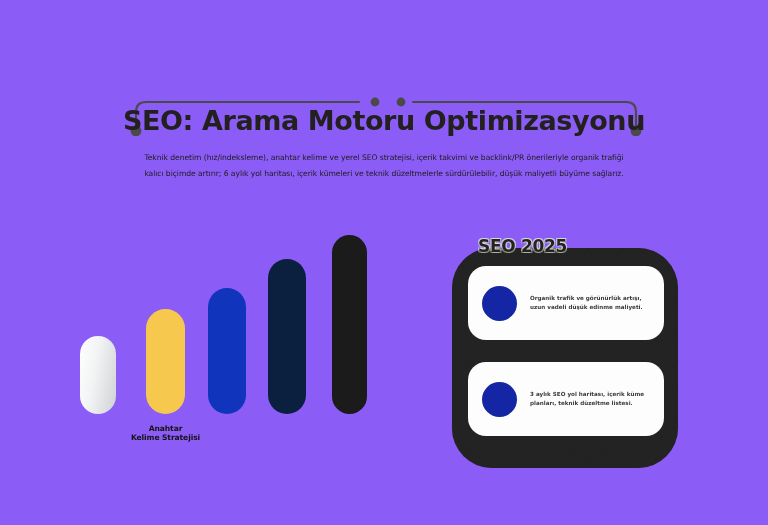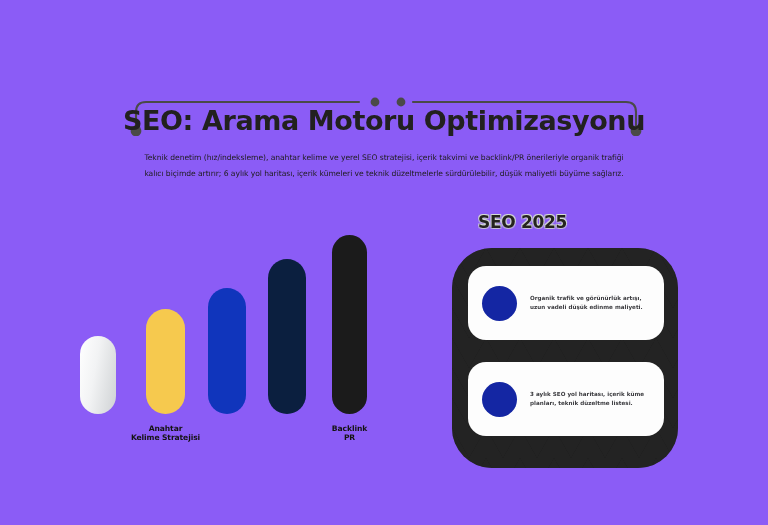--- a/index.html
+++ b/index.html
@@ -104,21 +104,21 @@
   }
   .panel-pattern {
     position: absolute;
     inset: 0;
     pointer-events: none;
     opacity: 0.55;
   }
   .panel-title {
     position: absolute;
     left: 478px;
-    top: 212px;
+    top: 236px;
     font-size: 17px;
     font-weight: 700;
     color: #24231f;
     letter-spacing: -0.3px;
     text-shadow:
       -1px -1px 0 rgba(216,224,210,.85),
        1px -1px 0 rgba(216,224,210,.85),
       -1px  1px 0 rgba(216,224,210,.5),
        1px  1px 0 rgba(216,224,210,.5);
     z-index: 6;
@@ -203,24 +203,20 @@
   <div class="bars" id="bars">
       <div class="bar" style="left: 80px; width: 36px; height: 78px; bottom: 46px; background: linear-gradient(100deg, rgb(255, 255, 255) 0%, rgb(242, 243, 244) 42%, rgb(207, 210, 212) 100%);"></div>
       <div class="bar" style="left: 146px; width: 39px; height: 105px; bottom: 46px; background: rgb(246, 201, 78);"></div>
       <div class="bar-label" style="left: 121.5px; width: 88px; top: 424px;">
         <span style="display: block; text-align: center;">Anahtar</span>
         <span style="display: block;">Kelime Stratejisi</span>
       </div>
       <div class="bar" style="left: 208px; width: 38px; height: 126px; bottom: 46px; background: rgb(16, 53, 188);"></div>
       <div class="bar" style="left: 268px; width: 38px; height: 155px; bottom: 46px; background: rgb(11, 31, 63);"></div>
       <div class="bar" style="left: 332px; width: 35px; height: 179px; bottom: 46px; background: rgb(27, 27, 27);"></div>
-      <div class="bar-label" style="left: 305.5px; width: 88px; top: 424px;">
-        <span style="display: block;">Backlink</span>
-        <span style="display: block;">PR</span>
-      </div>
     </div>
 
   <div class="panel-title">SEO 2025</div>
 
   <div class="panel">
     <svg class="panel-pattern" viewBox="0 0 226 220" xmlns="http://www.w3.org/2000/svg">
       <defs>
         <pattern id="tri2" width="34" height="30" patternUnits="userSpaceOnUse">
           <path d="M0,0 L17,30 L-17,30 Z" fill="#2e2e2e"></path>
           <path d="M34,0 L51,30 L17,30 Z" fill="#2e2e2e"></path>

